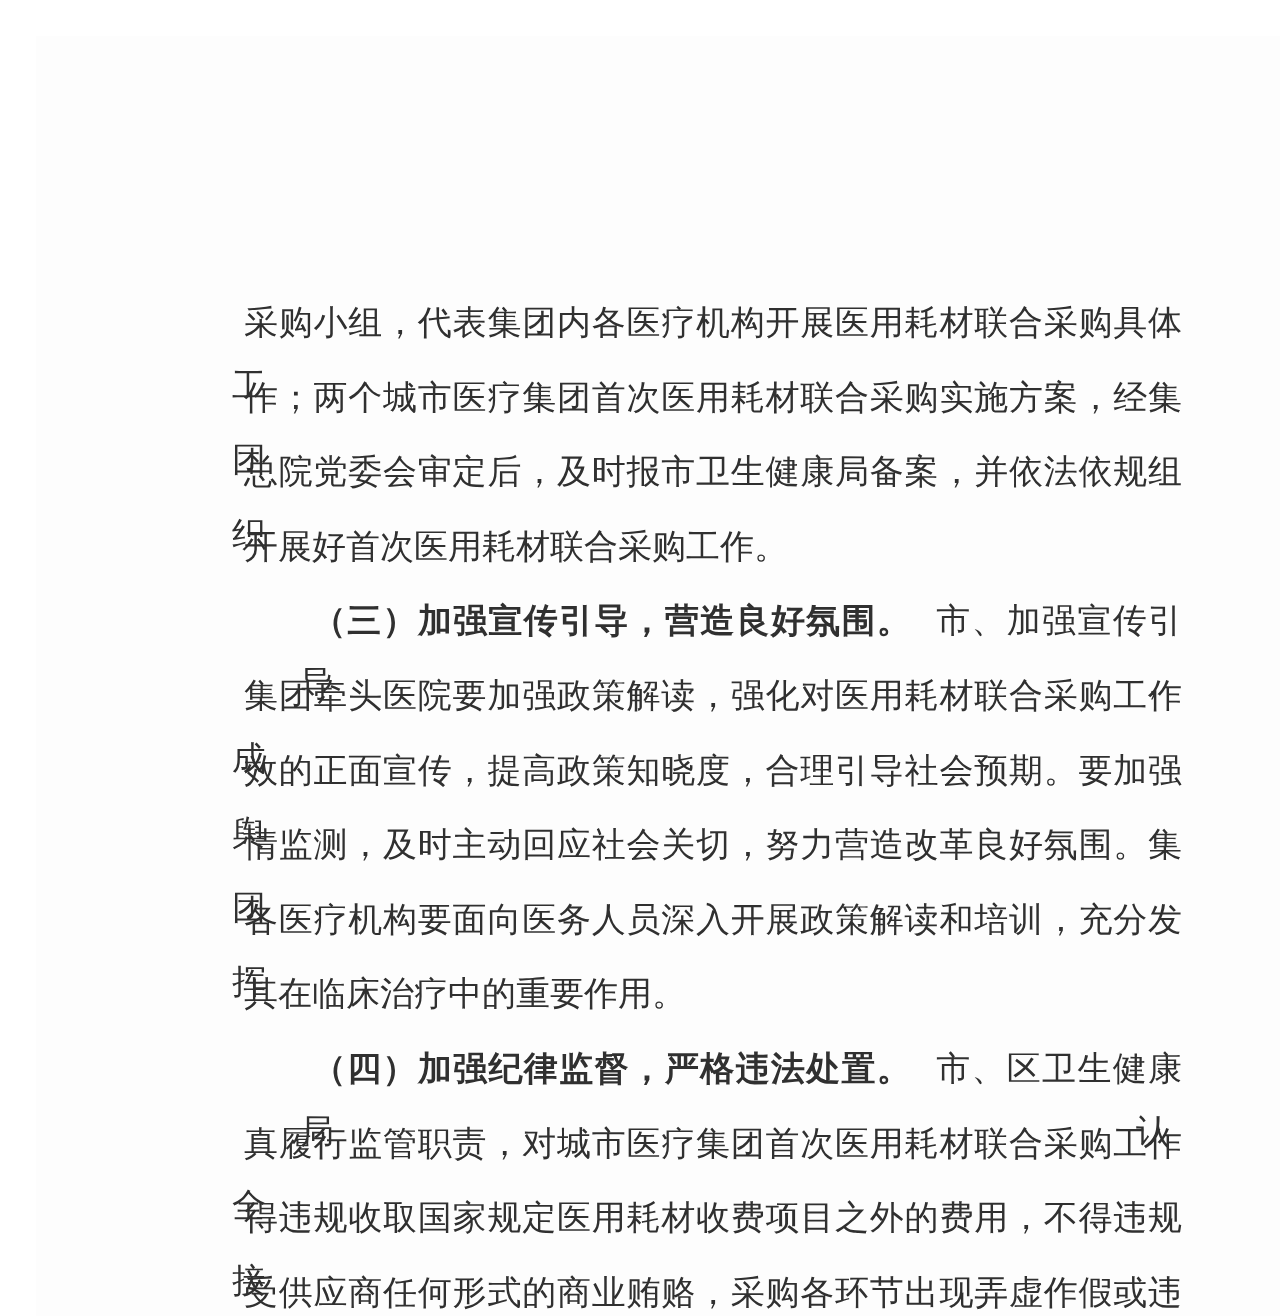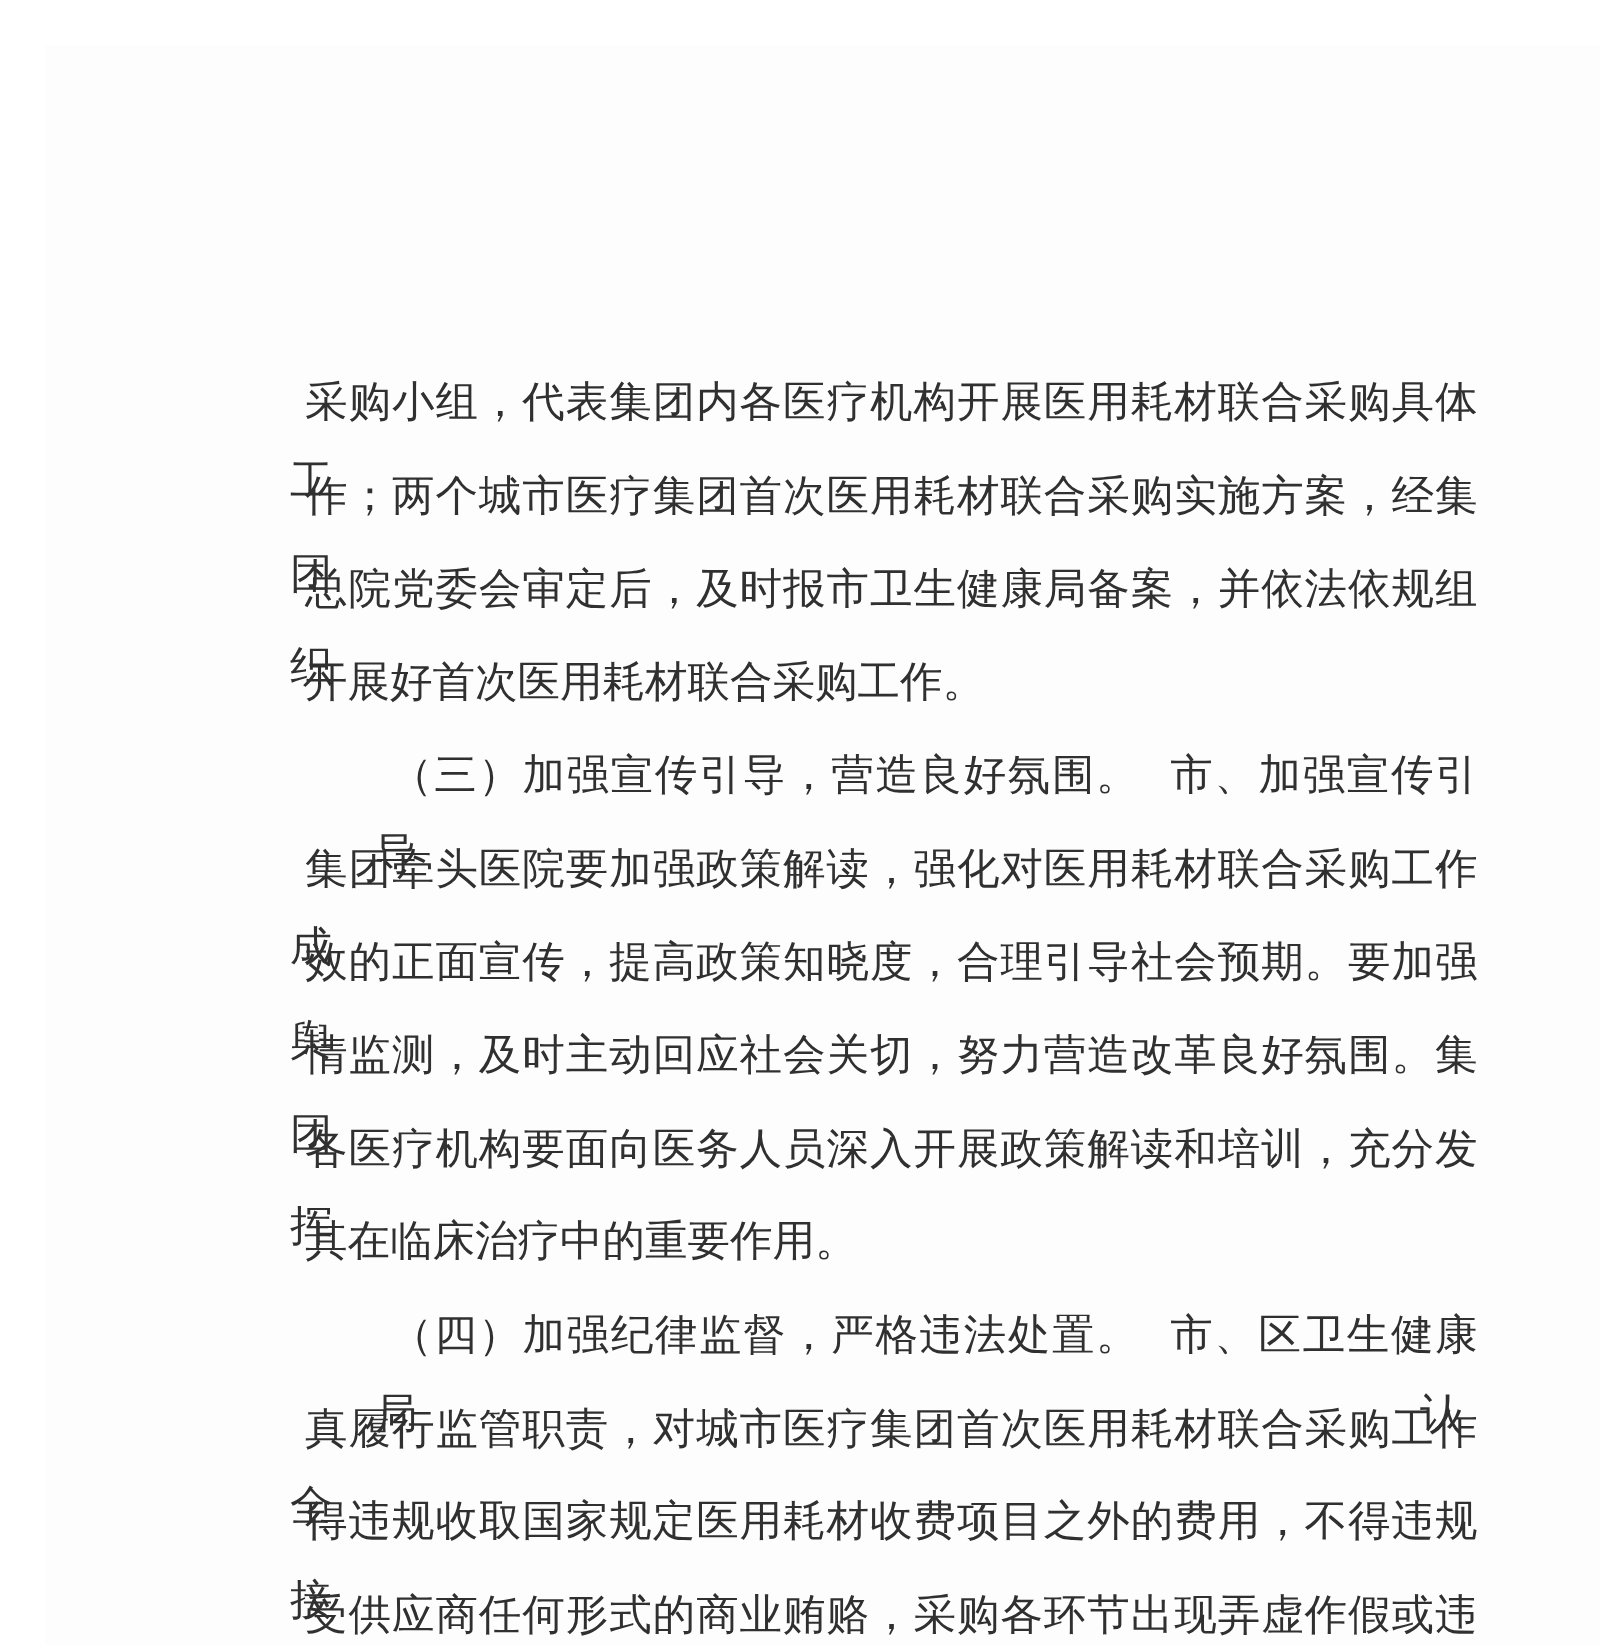--- a/index.html
+++ b/index.html
@@ -35,21 +35,21 @@
     letter-spacing: 0;
   }
   .line.indent {
     padding-left: 68px;
   }
   .line.end {
     text-align: right;
     text-align-last: left;
   }
   .heading-bold {
-    font-weight: 400;
+    font-weight: 700;
   }
 </style>
 </head>
 <body>
 
 <div class="page">
   <div class="content">
 
     <div class="line"><span>采购小组，代表集团内各医疗机构开展医用耗材联合采购具体工</span></div>
     <div class="line"><span>作；两个城市医疗集团首次医用耗材联合采购实施方案，经集团</span></div>

